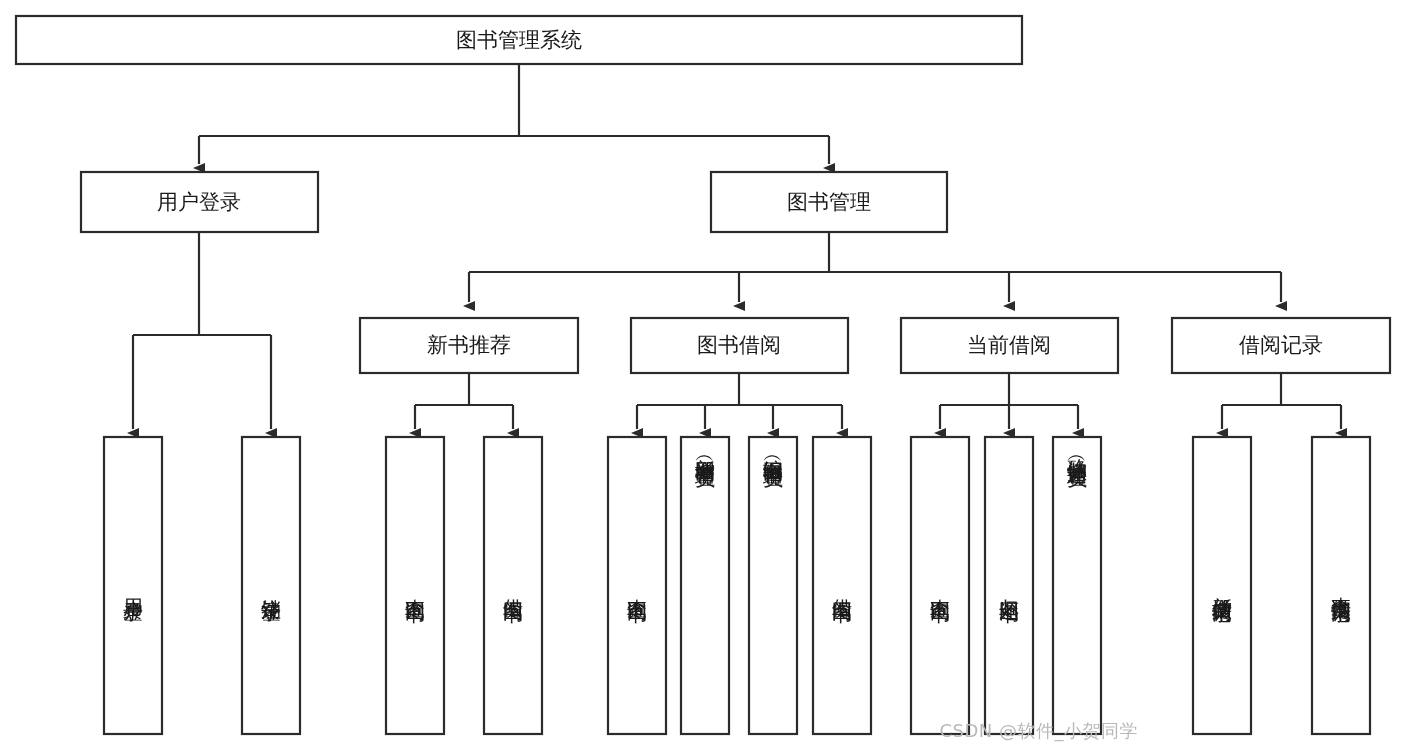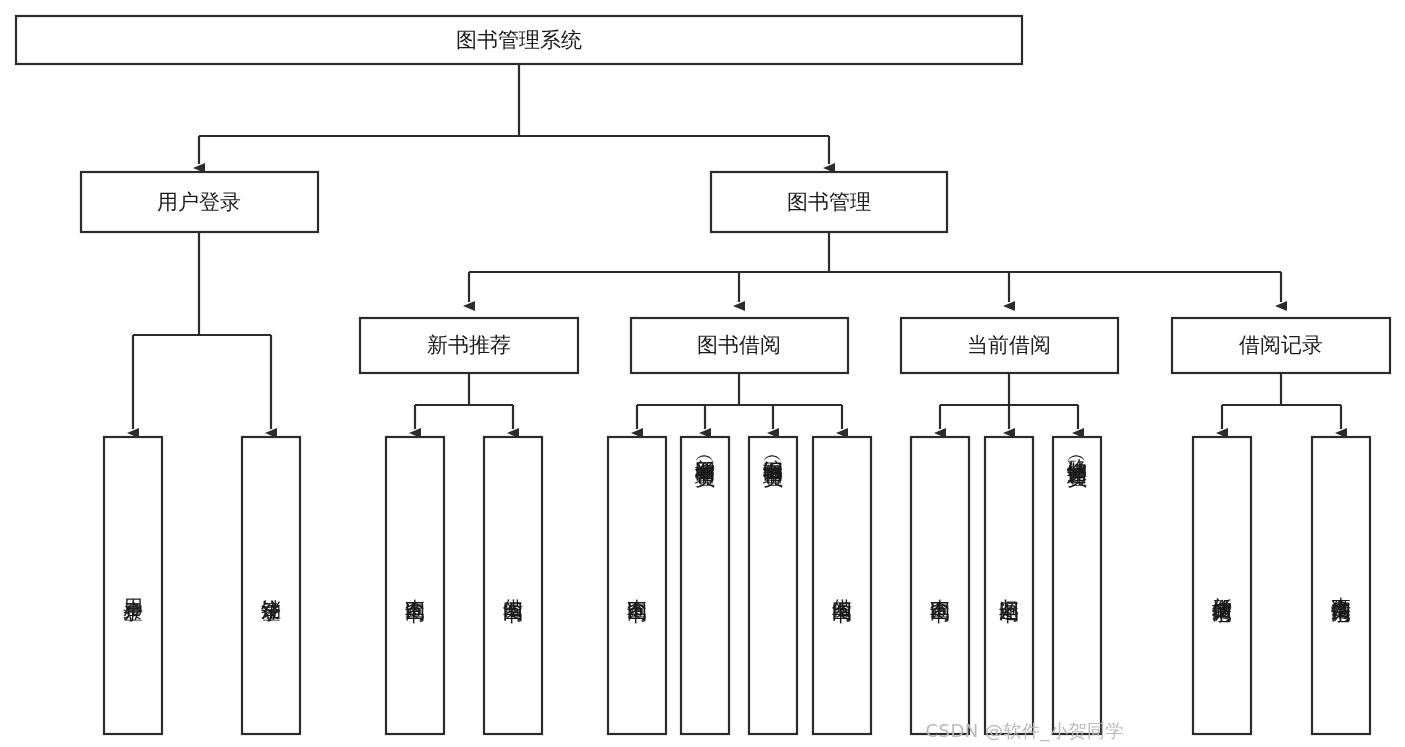--- a/index.html
+++ b/index.html
@@ -11,20 +11,21 @@
     width: 1405px;
     height: 747px;
     font-family: "DejaVu Sans", "Liberation Sans", sans-serif;
     overflow: hidden;
     position: relative;
   }
   #diagram-root {
     position: relative;
     width: 1134px;
     height: 747px;
+    padding-left: 14px;
   }
   svg.flow {
     position: absolute;
     top: 0;
     left: 0;
     width: 1405px;
     height: 747px;
   }
   .node-box {
     fill: #ffffff;

